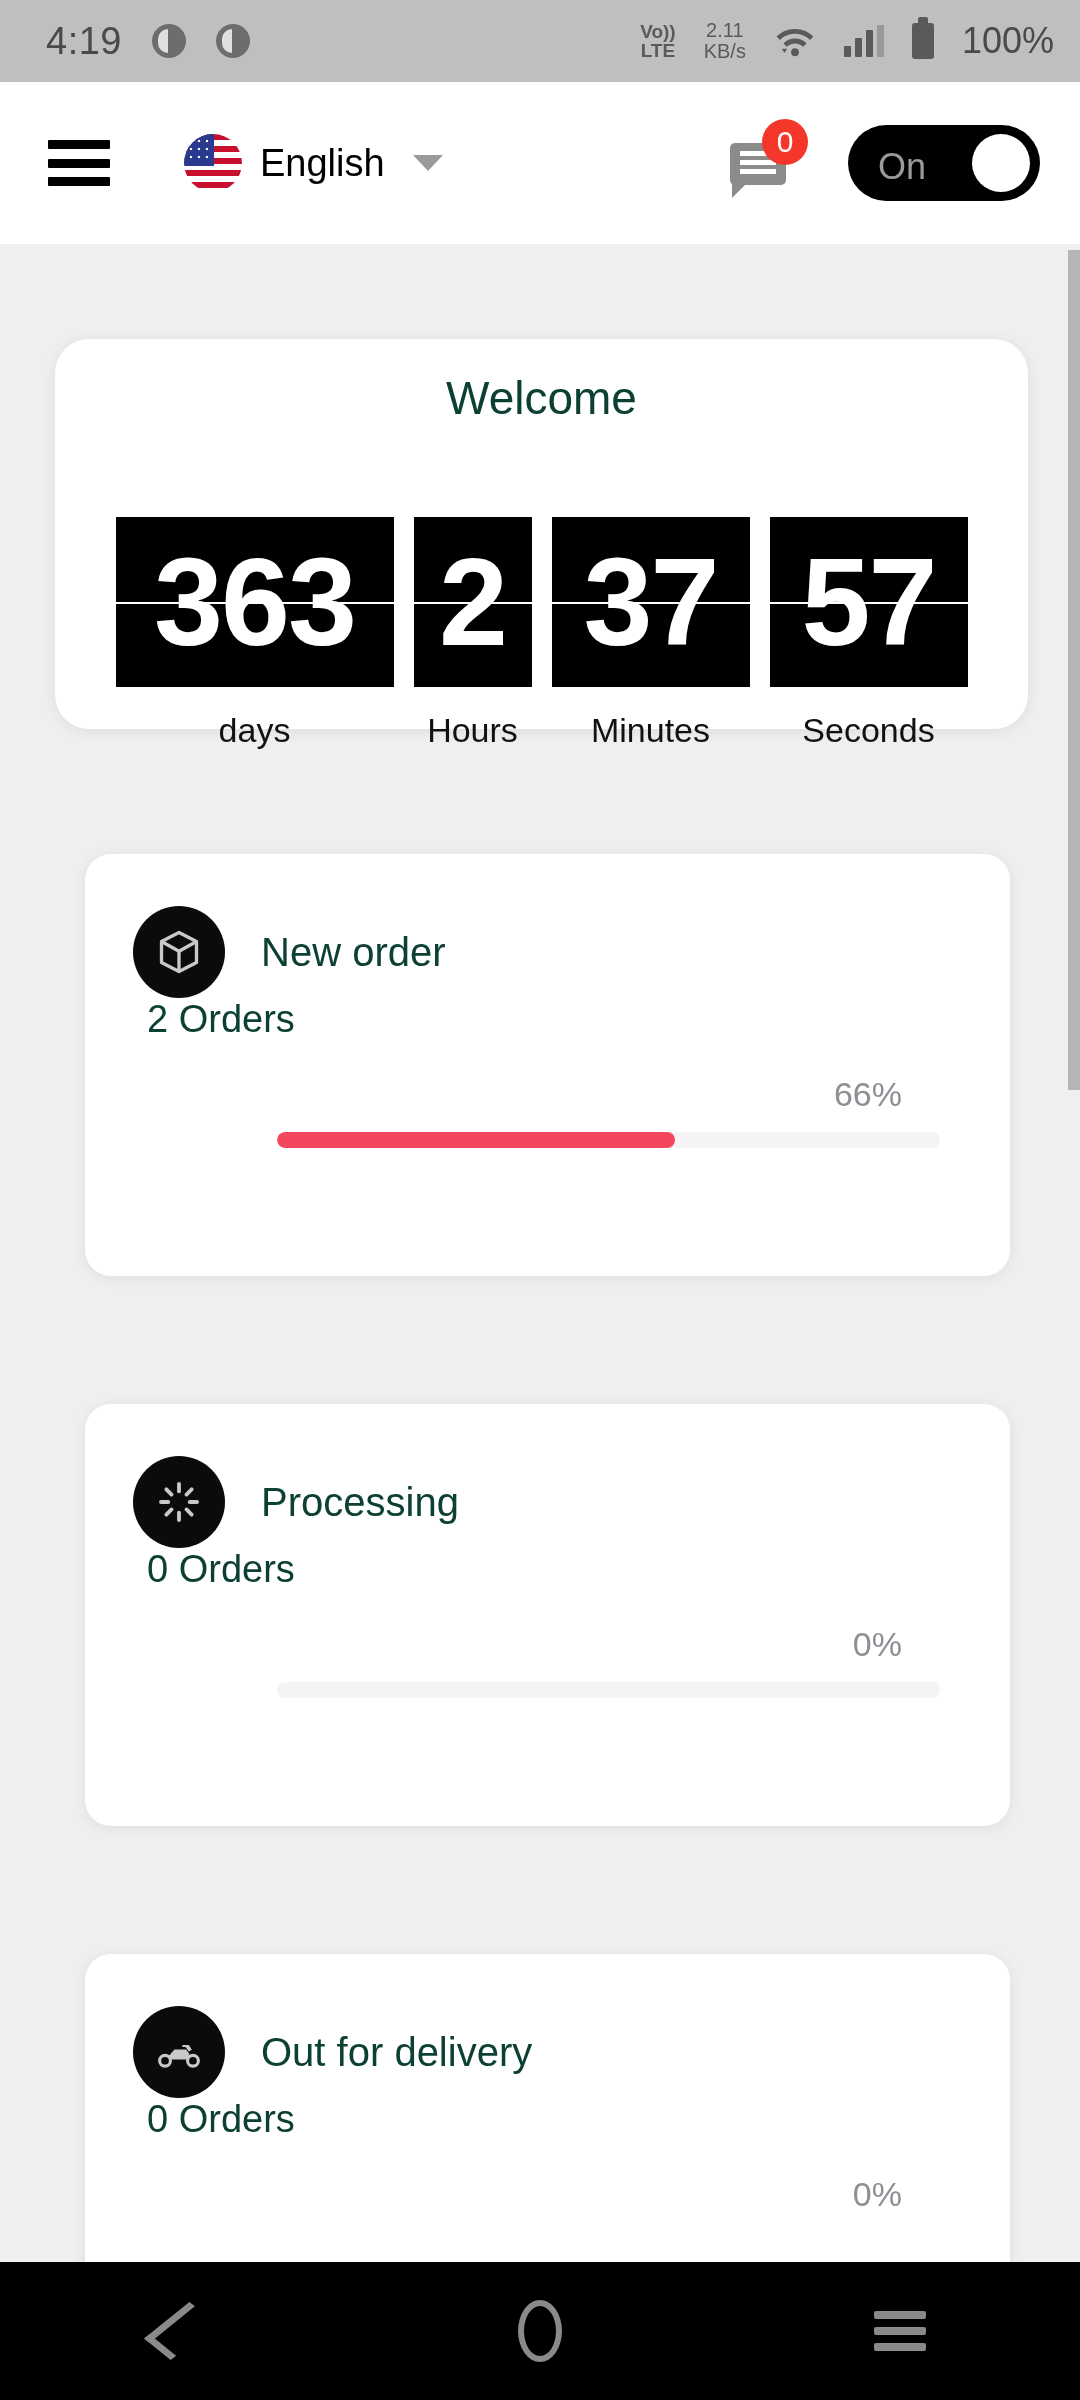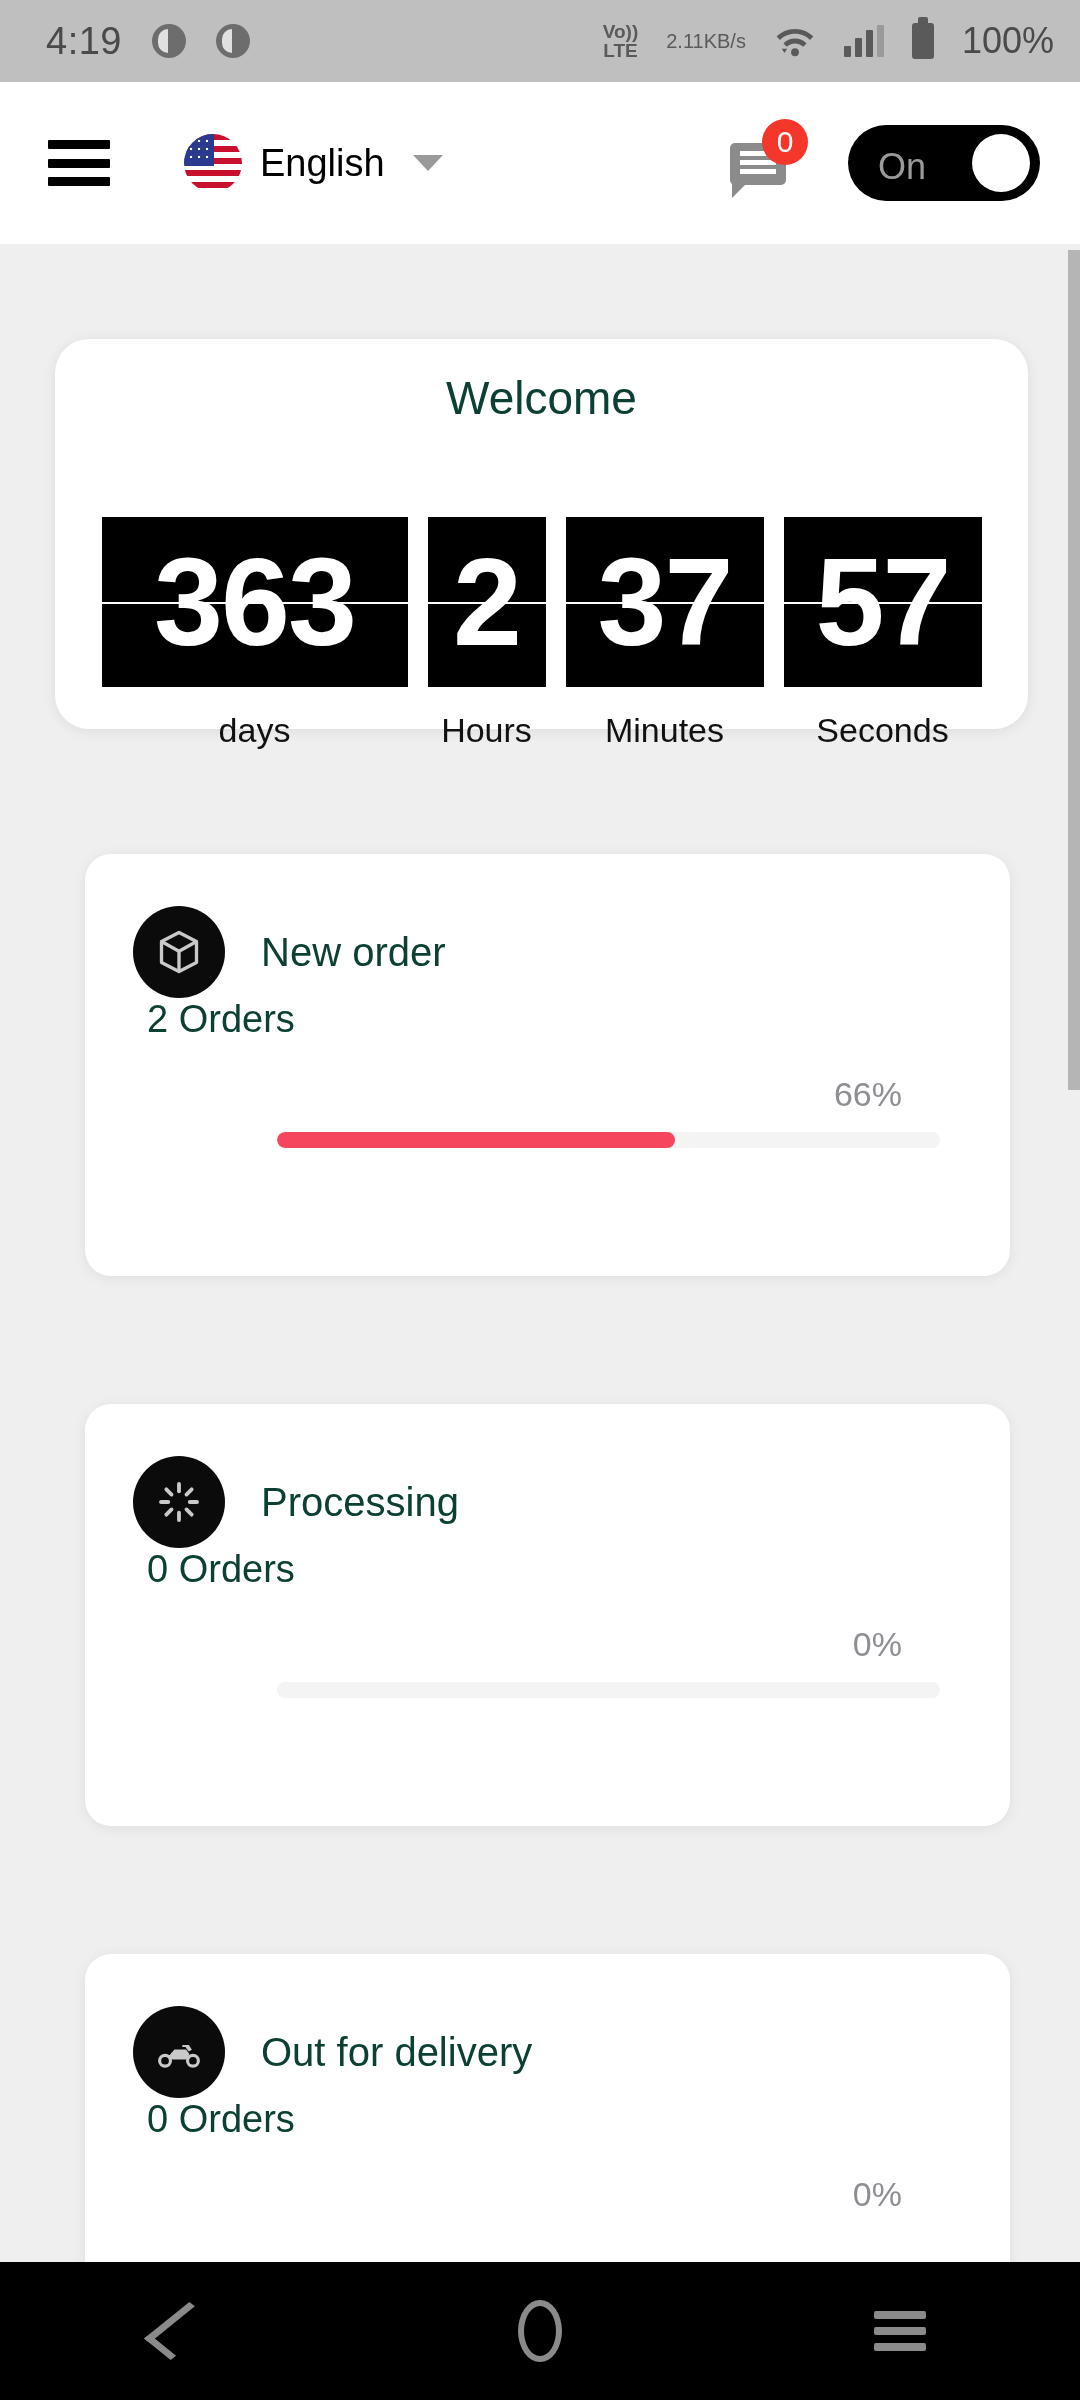--- a/index.html
+++ b/index.html
@@ -65,21 +65,21 @@
     display: flex;
     flex-direction: column;
     line-height: 1.0;
     font-size: 19px;
     font-weight: bold;
     color: #5a5a5a;
     text-align: center;
   }
   .netspeed {
     display: flex;
-    flex-direction: row;
+    flex-direction: column;
     line-height: 1.05;
     font-size: 20px;
     color: #5a5a5a;
     text-align: center;
   }
   .wifi-icon { width: 42px; height: 34px; display: block; }
   .signal-icon { display: flex; align-items: flex-end; gap: 4px; height: 32px; }
   .signal-icon i { display: block; width: 7px; background: #5a5a5a; border-radius: 1px; }
   .signal-icon i:nth-child(1) { height: 11px; }
   .signal-icon i:nth-child(2) { height: 19px; }
@@ -286,21 +286,21 @@
   }
   .cd-value {
     color: #fff;
     font-size: 124px;
     font-weight: bold;
     line-height: 1;
     letter-spacing: -2px;
     position: relative;
     z-index: 2;
   }
-  .cd-box.w-days { width: 306px; align-items: center; }
+  .cd-box.w-days { width: 278px; align-items: center; }
   .cd-box.w-hours { width: 118px; }
   .cd-box.w-min { width: 198px; }
   .cd-box.w-sec { width: 198px; }
   .cd-label {
     margin-top: 24px;
     font-size: 34px;
     color: #111;
   }
 
   

